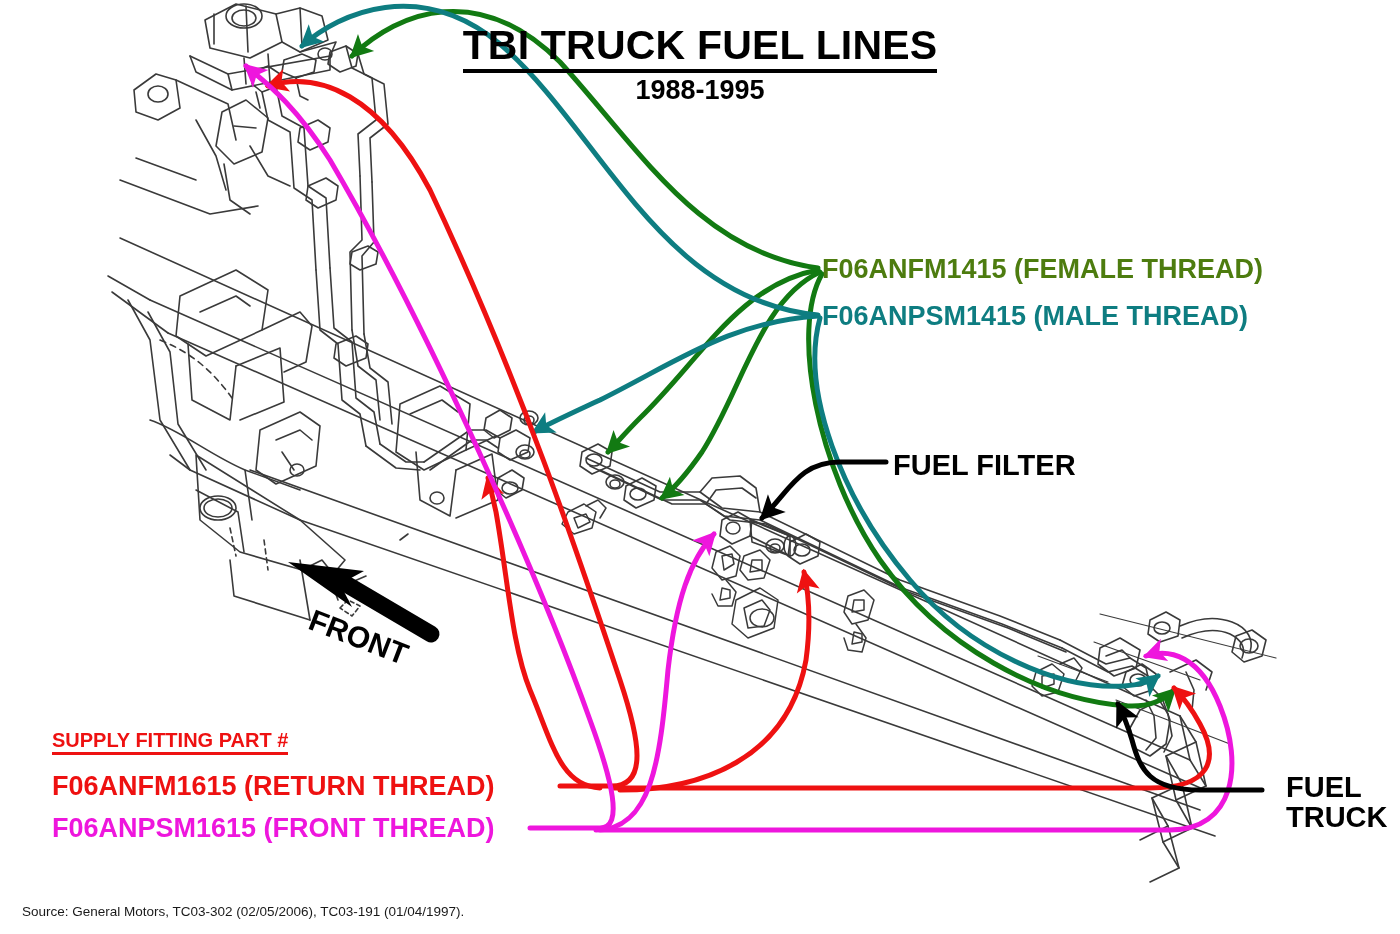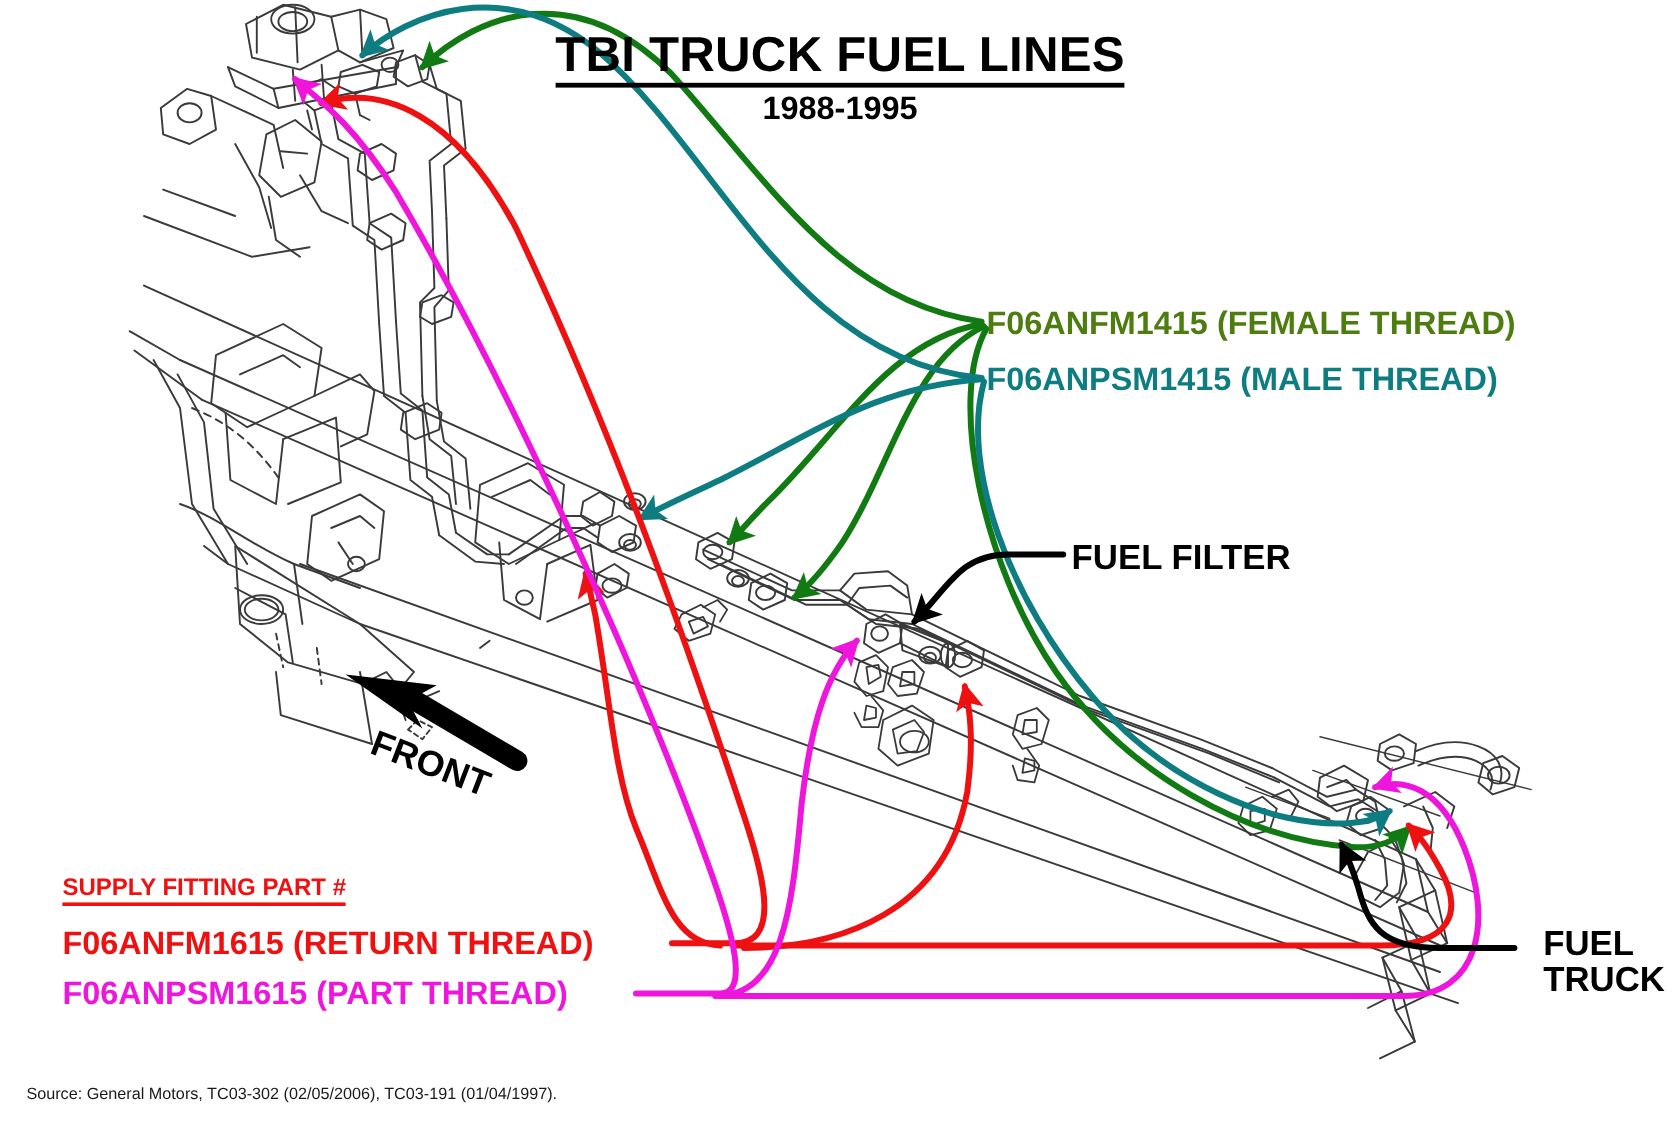--- a/index.html
+++ b/index.html
@@ -292,21 +292,21 @@
   </svg>
 
   <div class="txt" id="title"><span>TBI TRUCK FUEL LINES</span></div>
   <div class="txt" id="subtitle">1988-1995</div>
 
   <div class="txt" id="ret-f">F06ANFM1415 (FEMALE THREAD)</div>
   <div class="txt" id="ret-m">F06ANPSM1415 (MALE THREAD)</div>
 
   <div class="txt" id="sup-head">SUPPLY FITTING PART #</div>
   <div class="txt" id="sup-f">F06ANFM1615 (RETURN THREAD)</div>
-  <div class="txt" id="sup-m">F06ANPSM1615 (PART THREAD)</div>
+  <div class="txt" id="sup-m">F06ANPSM1615 (FRONT THREAD)</div>
 
   <div class="txt" id="lbl-filter">FUEL FILTER</div>
   <div class="txt" id="lbl-tank"><span>FUEL</span><br><span>TRUCK</span></div>
   <div class="txt" id="lbl-front">FRONT</div>
 
   <div class="txt" id="source">Source: General Motors, TC03-302 (02/05/2006), TC03-191 (01/04/1997).</div>
 
 </div>
 
 </body></html>

